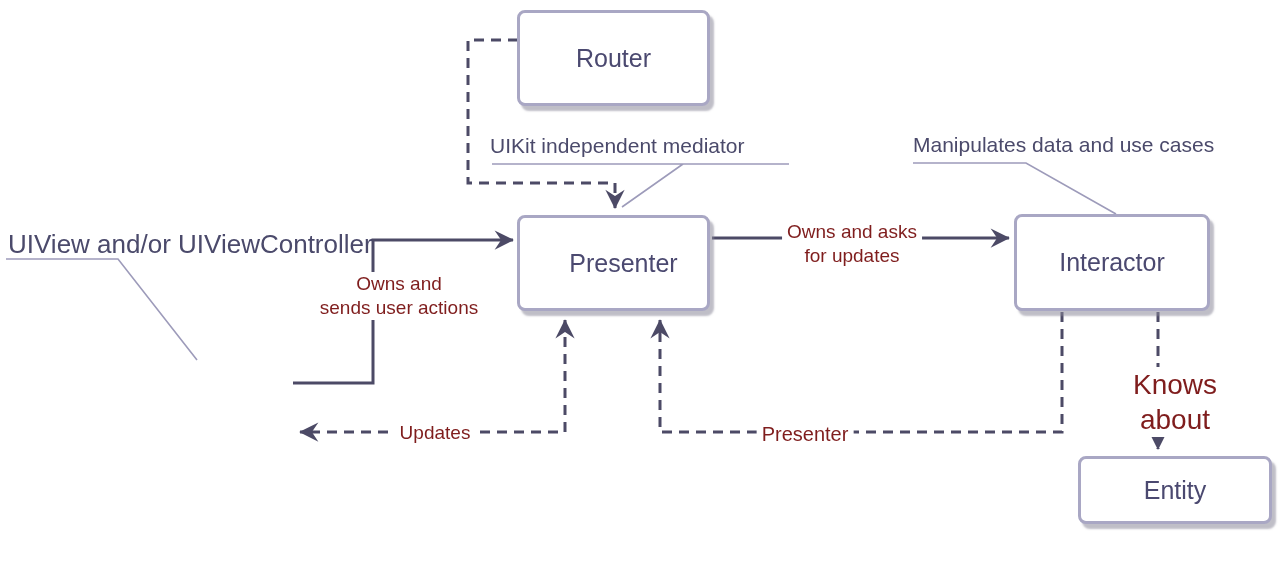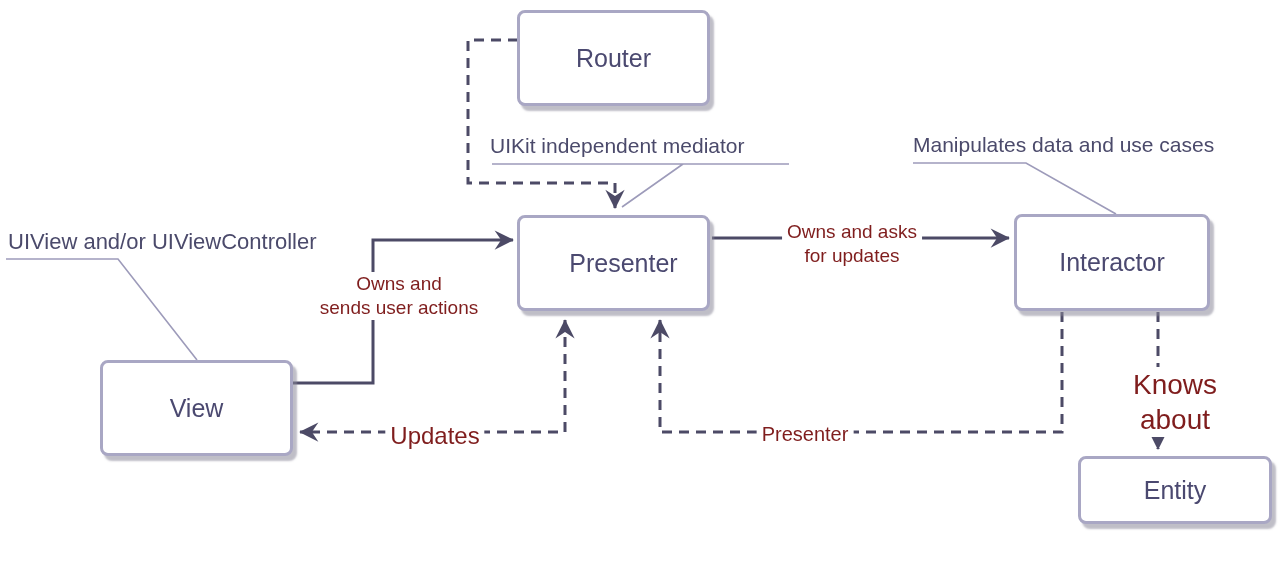--- a/index.html
+++ b/index.html
@@ -26,37 +26,37 @@
   .node-presenter{left:517px;top:215px;width:193px;height:96px;padding-left:20px;}
   .node-view{left:100px;top:360px;width:193px;height:96px;}
   .node-interactor{left:1014px;top:214px;width:196px;height:97px;}
   .node-entity{left:1078px;top:456px;width:194px;height:68px;}
   .callout{
     position:absolute;
     color:#4b4a6b;
     font-size:21px;
     white-space:nowrap;
   }
-  .callout-uiview{left:8px;top:229px;font-size:22px;}
+  .callout-uiview{left:8px;top:229px;font-size:26px;}
   .callout-uikit{left:490px;top:134px;}
   .callout-manipulates{left:913px;top:133px;}
   .edge-label{
     position:absolute;
     transform:translateX(-50%);
     background:#ffffff;
     padding:0 5px;
     color:#7f1d1d;
     font-size:19px;
     line-height:1.25;
     text-align:center;
     white-space:pre-line;
   }
   .lbl-owns-sends{left:385px;top:272px;margin-left:14px;}
   .lbl-owns-asks{left:852px;top:220px;}
-  .lbl-updates{left:435px;top:421px;font-size:24px;}
+  .lbl-updates{left:435px;top:421px;font-size:19px;}
   .lbl-notifies{left:805px;top:422px;font-size:20px;}
   .lbl-knows{left:1175px;top:367px;font-size:28px;}
 </style>
 </head>
 <body>
 
 <div class="stage">
 
   <svg class="connector-layer" viewBox="0 0 1280 565" xmlns="http://www.w3.org/2000/svg">
     <defs>
@@ -81,23 +81,20 @@
     <path d="M492,164 H789 M683,164 L622,207" fill="none" stroke="#9d9bba" stroke-width="1.6"></path>
     <path d="M913,163 H1026 L1116,214" fill="none" stroke="#9d9bba" stroke-width="1.6"></path>
   </svg>
 
   <div class="node node-router">
     <span>Router</span>
   </div>
   <div class="node node-presenter">
     <span>Presenter</span>
   </div>
-  <div class="node node-view">
-    <span>View</span>
-  </div>
   <div class="node node-interactor">
     <span>Interactor</span>
   </div>
   <div class="node node-entity">
     <span>Entity</span>
   </div>
 
   <div class="callout callout-uiview">UIView and/or UIViewController</div>
   <div class="callout callout-uikit">UIKit independent mediator</div>
   <div class="callout callout-manipulates">Manipulates data and use cases</div>

